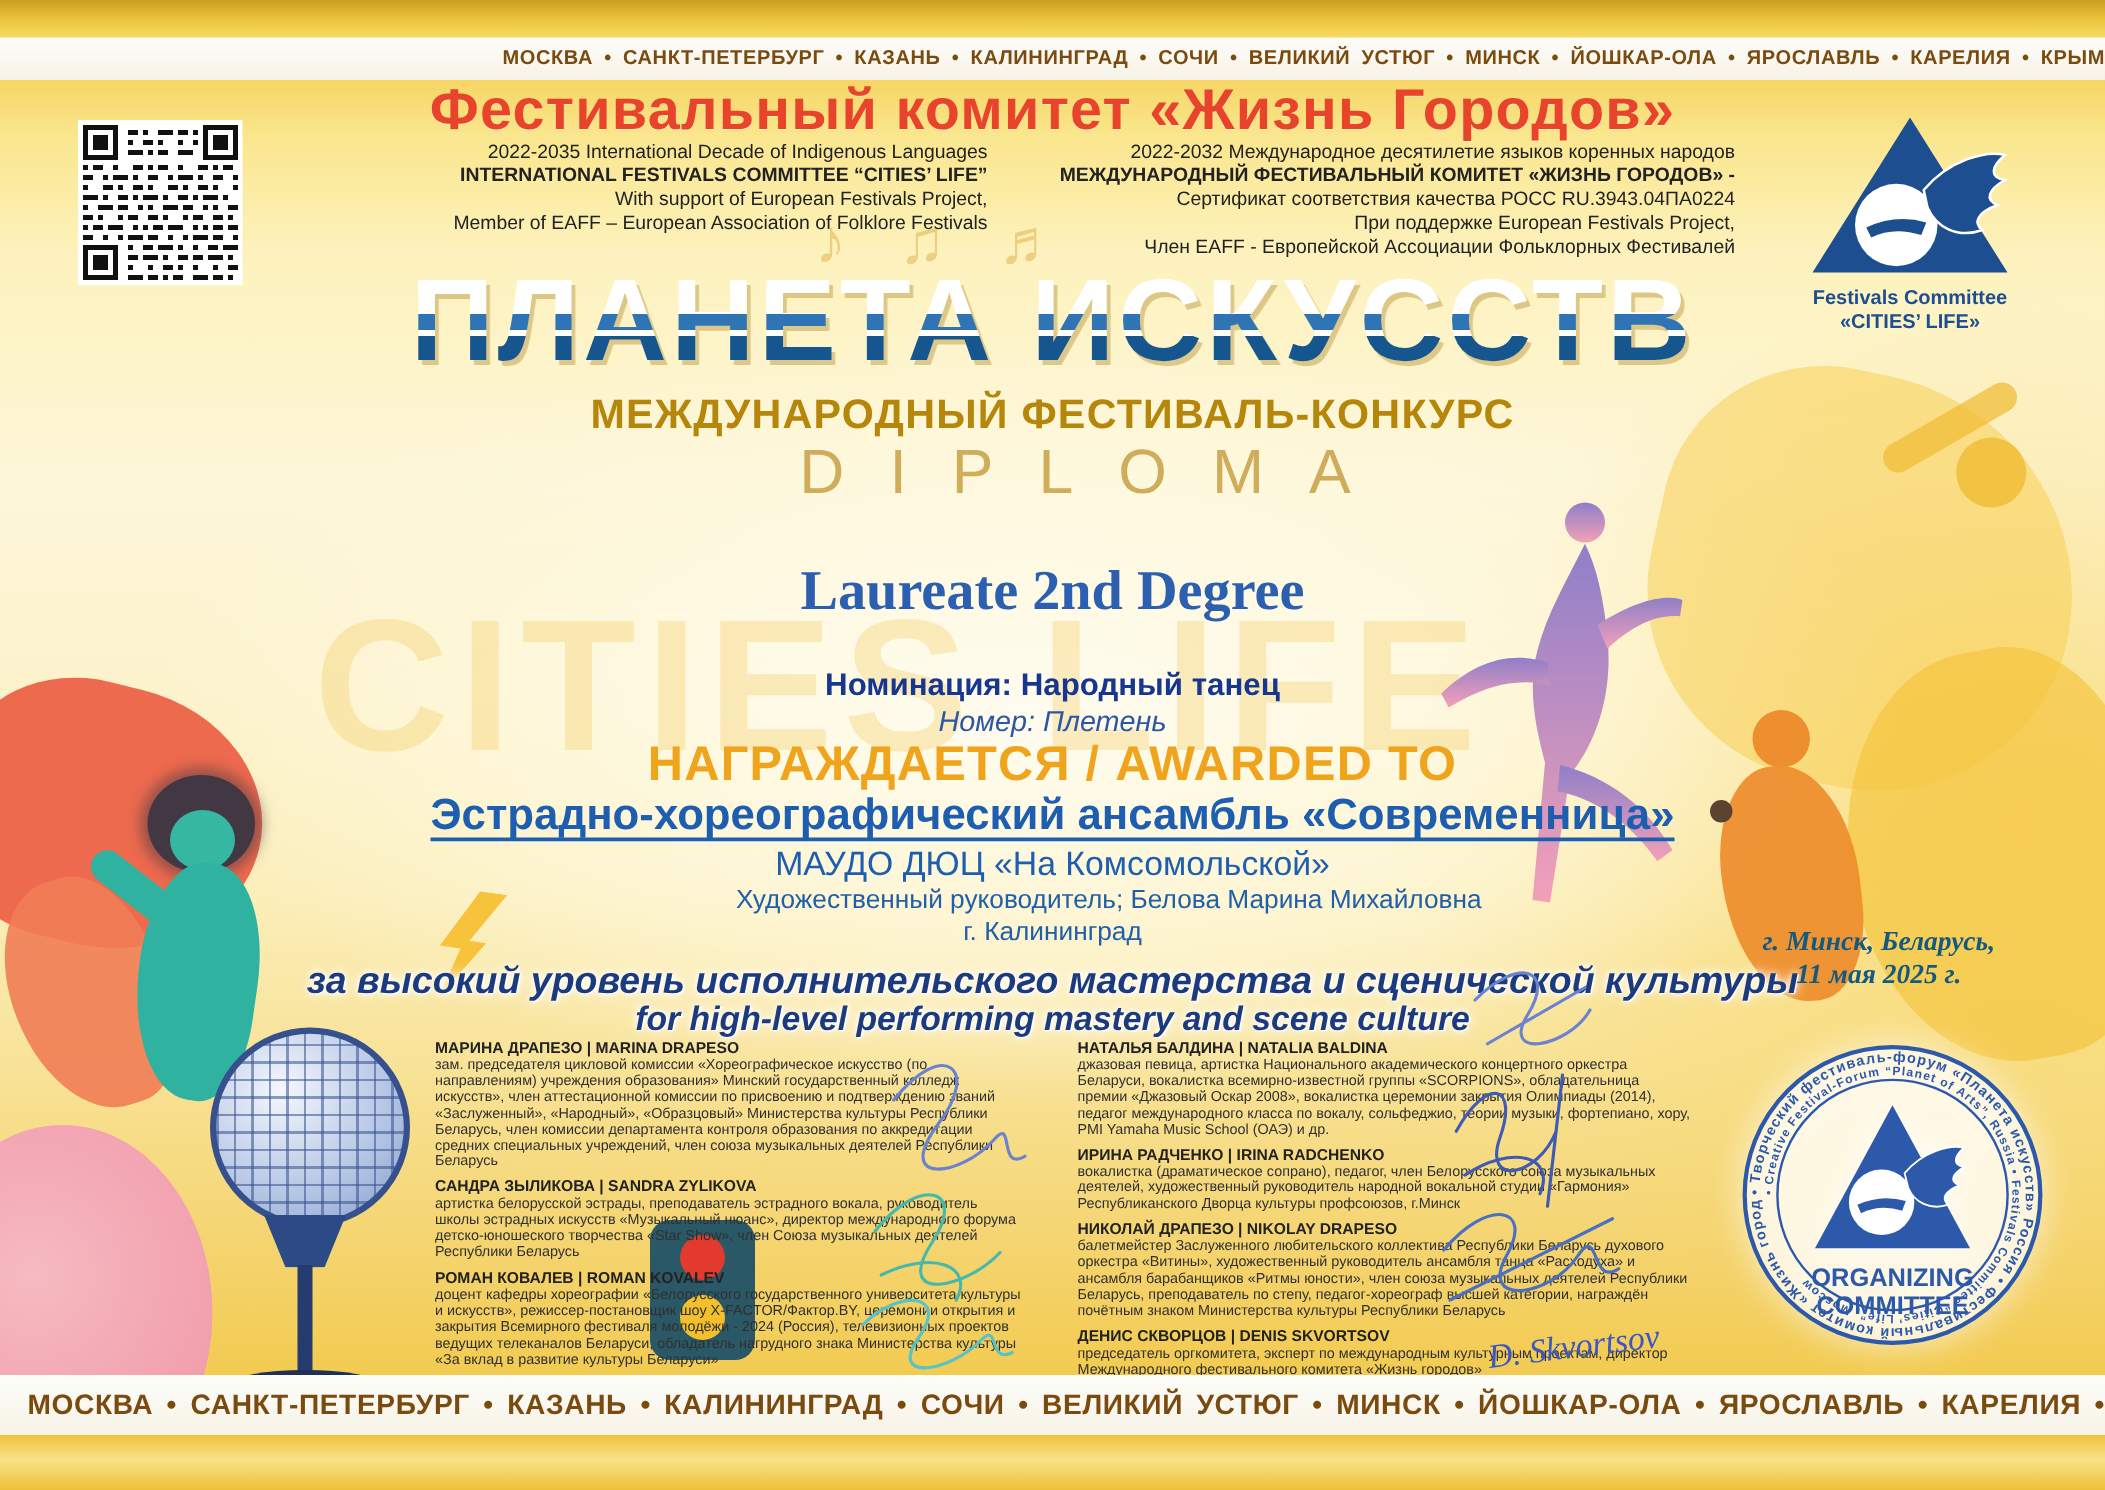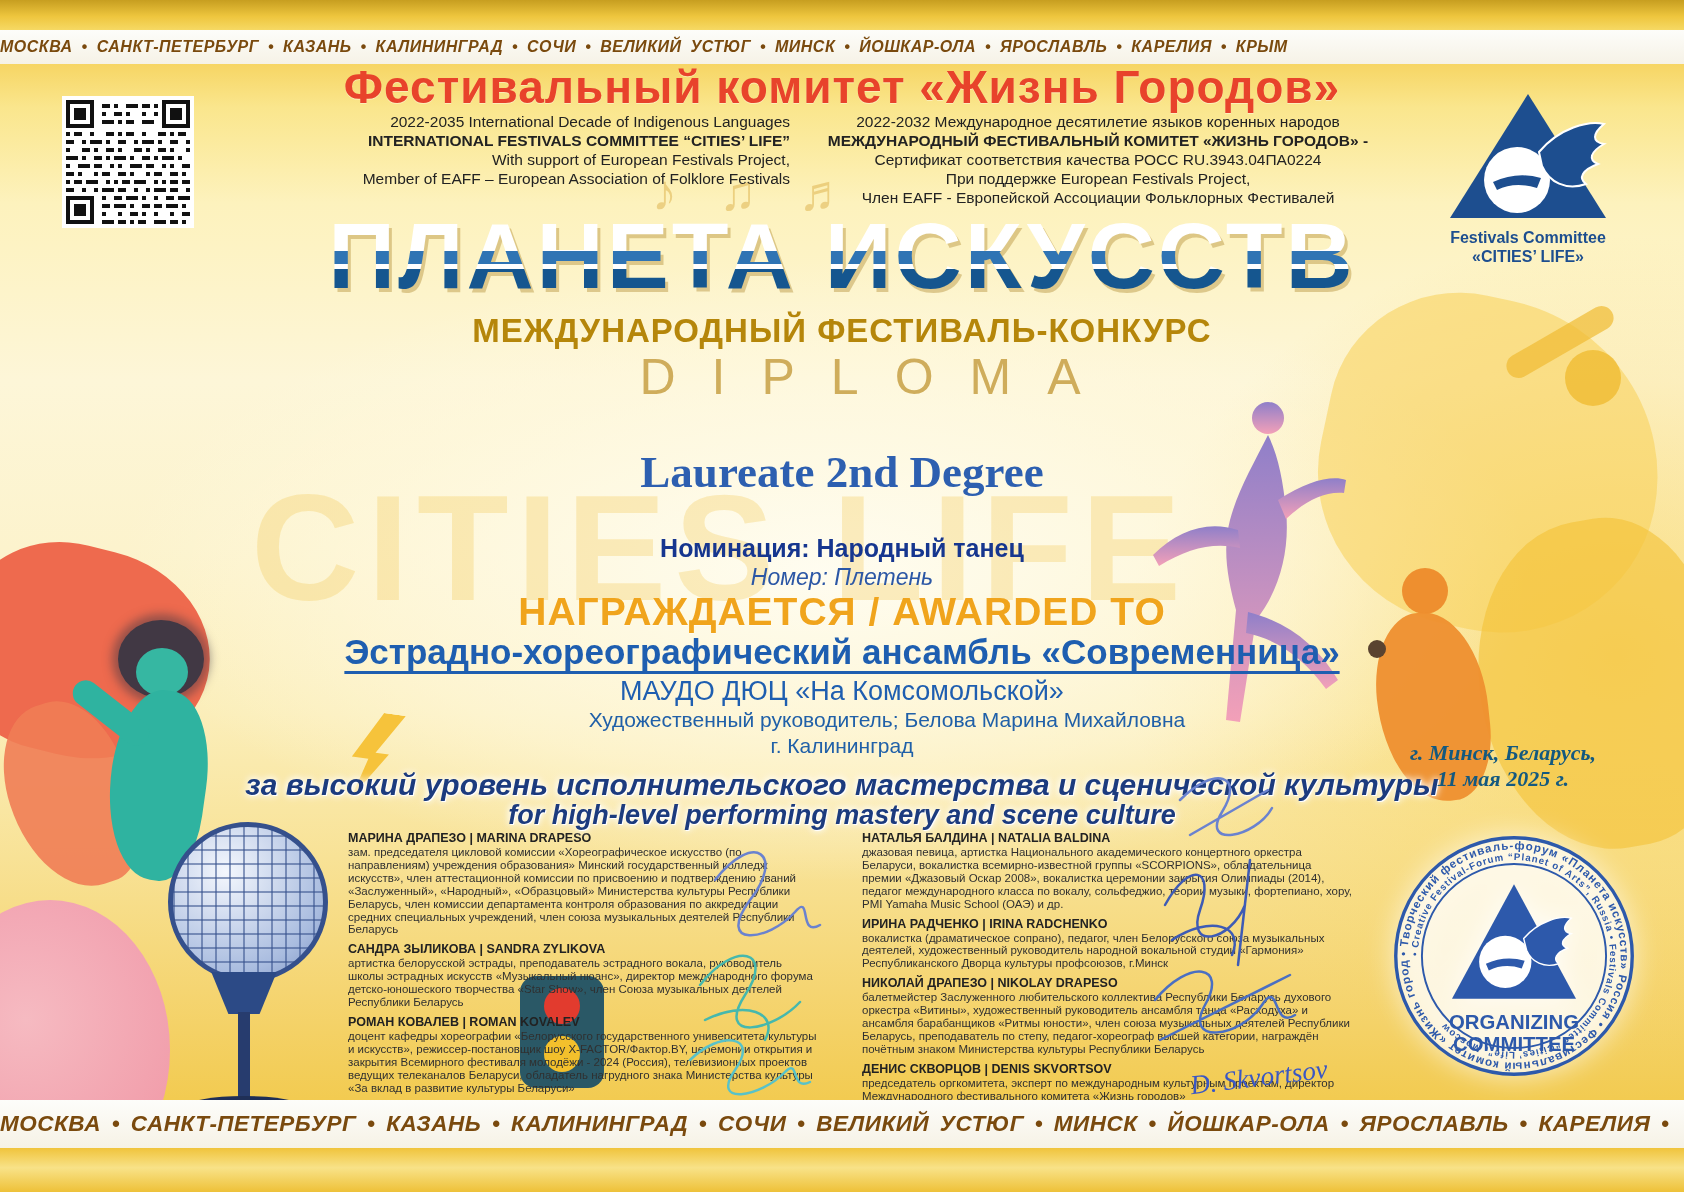--- a/index.html
+++ b/index.html
@@ -7,31 +7,31 @@
     font-family:"Liberation Sans",sans-serif;
     background:
       radial-gradient(ellipse 980px 430px at 49% 48%, rgba(255,253,242,.95) 0%, rgba(255,249,224,.55) 48%, rgba(255,244,200,0) 72%),
       radial-gradient(ellipse 700px 600px at 96% 55%, rgba(248,205,70,.55) 0%, rgba(248,205,70,0) 70%),
       linear-gradient(180deg,#e5b02c 0%,#f4ca49 3%,#fae68d 9%,#fdf2bd 17%,#fdf6d8 32%,#fcf3cd 46%,#fbeeb9 60%,#f8e296 72%,#f5d572 83%,#f2ca4e 93%,#efc23c 100%);}
   .abs{position:absolute;}
   .ctr{left:0;width:100%;text-align:center;}
 
   
   .band-top{left:0;top:0;width:100%;height:30px;background:linear-gradient(180deg,#c79e20,#eec63e 55%,#f6d964);z-index:6;}
-  .strip{left:0;width:100%;background:linear-gradient(180deg,#fdfdfa,#f6f2e6);color:#7a4a0e;font-weight:700;text-align:left;z-index:6;letter-spacing:.5px;word-spacing:4px;font-style:italic;}
+  .strip{left:0;width:100%;background:linear-gradient(180deg,#fdfdfa,#f6f2e6);color:#7a4a0e;font-weight:700;text-align:right;z-index:6;letter-spacing:.5px;word-spacing:4px;}
   .strip-top{top:30px;height:34px;line-height:34px;font-size:16px;}
   .strip-bottom{top:1100px;height:48px;line-height:48px;font-size:22.5px;}
   .band-bottom{left:0;top:1148px;width:100%;height:44px;background:linear-gradient(180deg,#f0c43c,#f8e288 45%,#eec138);z-index:6;}
 
   
   .committee-title{top:60px;font-size:46px;font-weight:700;color:#e8432b;letter-spacing:1px;z-index:5;text-shadow:0 1px 0 rgba(255,255,255,.4);}
   .qr{left:62px;top:96px;z-index:5;}
   .info{top:112px;font-size:15.5px;line-height:19px;color:#222;z-index:5;}
   .info-en{left:320px;width:470px;text-align:right;}
-  .info-ru{left:808px;width:580px;text-align:center;}
+  .info-ru{left:808px;width:580px;text-align:right;}
   .info .b{font-weight:700;}
   .logo-top{left:1438px;top:90px;width:180px;text-align:center;z-index:5;}
   .logo-cap{color:#1d4e8f;font-weight:700;font-size:16px;line-height:19px;}
 
   
   .title-main{top:206px;font-size:93px;font-weight:900;letter-spacing:3px;line-height:100px;z-index:5;
     background:linear-gradient(180deg,#ffffff 0 45%,#2f74b4 45% 58%,#ffffff 58% 63%,#15568f 63% 100%);
     -webkit-background-clip:text;background-clip:text;color:transparent;-webkit-text-fill-color:transparent;
     filter:drop-shadow(3px 4px 0 rgba(160,118,20,.35));}
   .title-sub{top:312px;font-size:33px;font-weight:700;color:#b5860a;letter-spacing:1px;z-index:5;}

